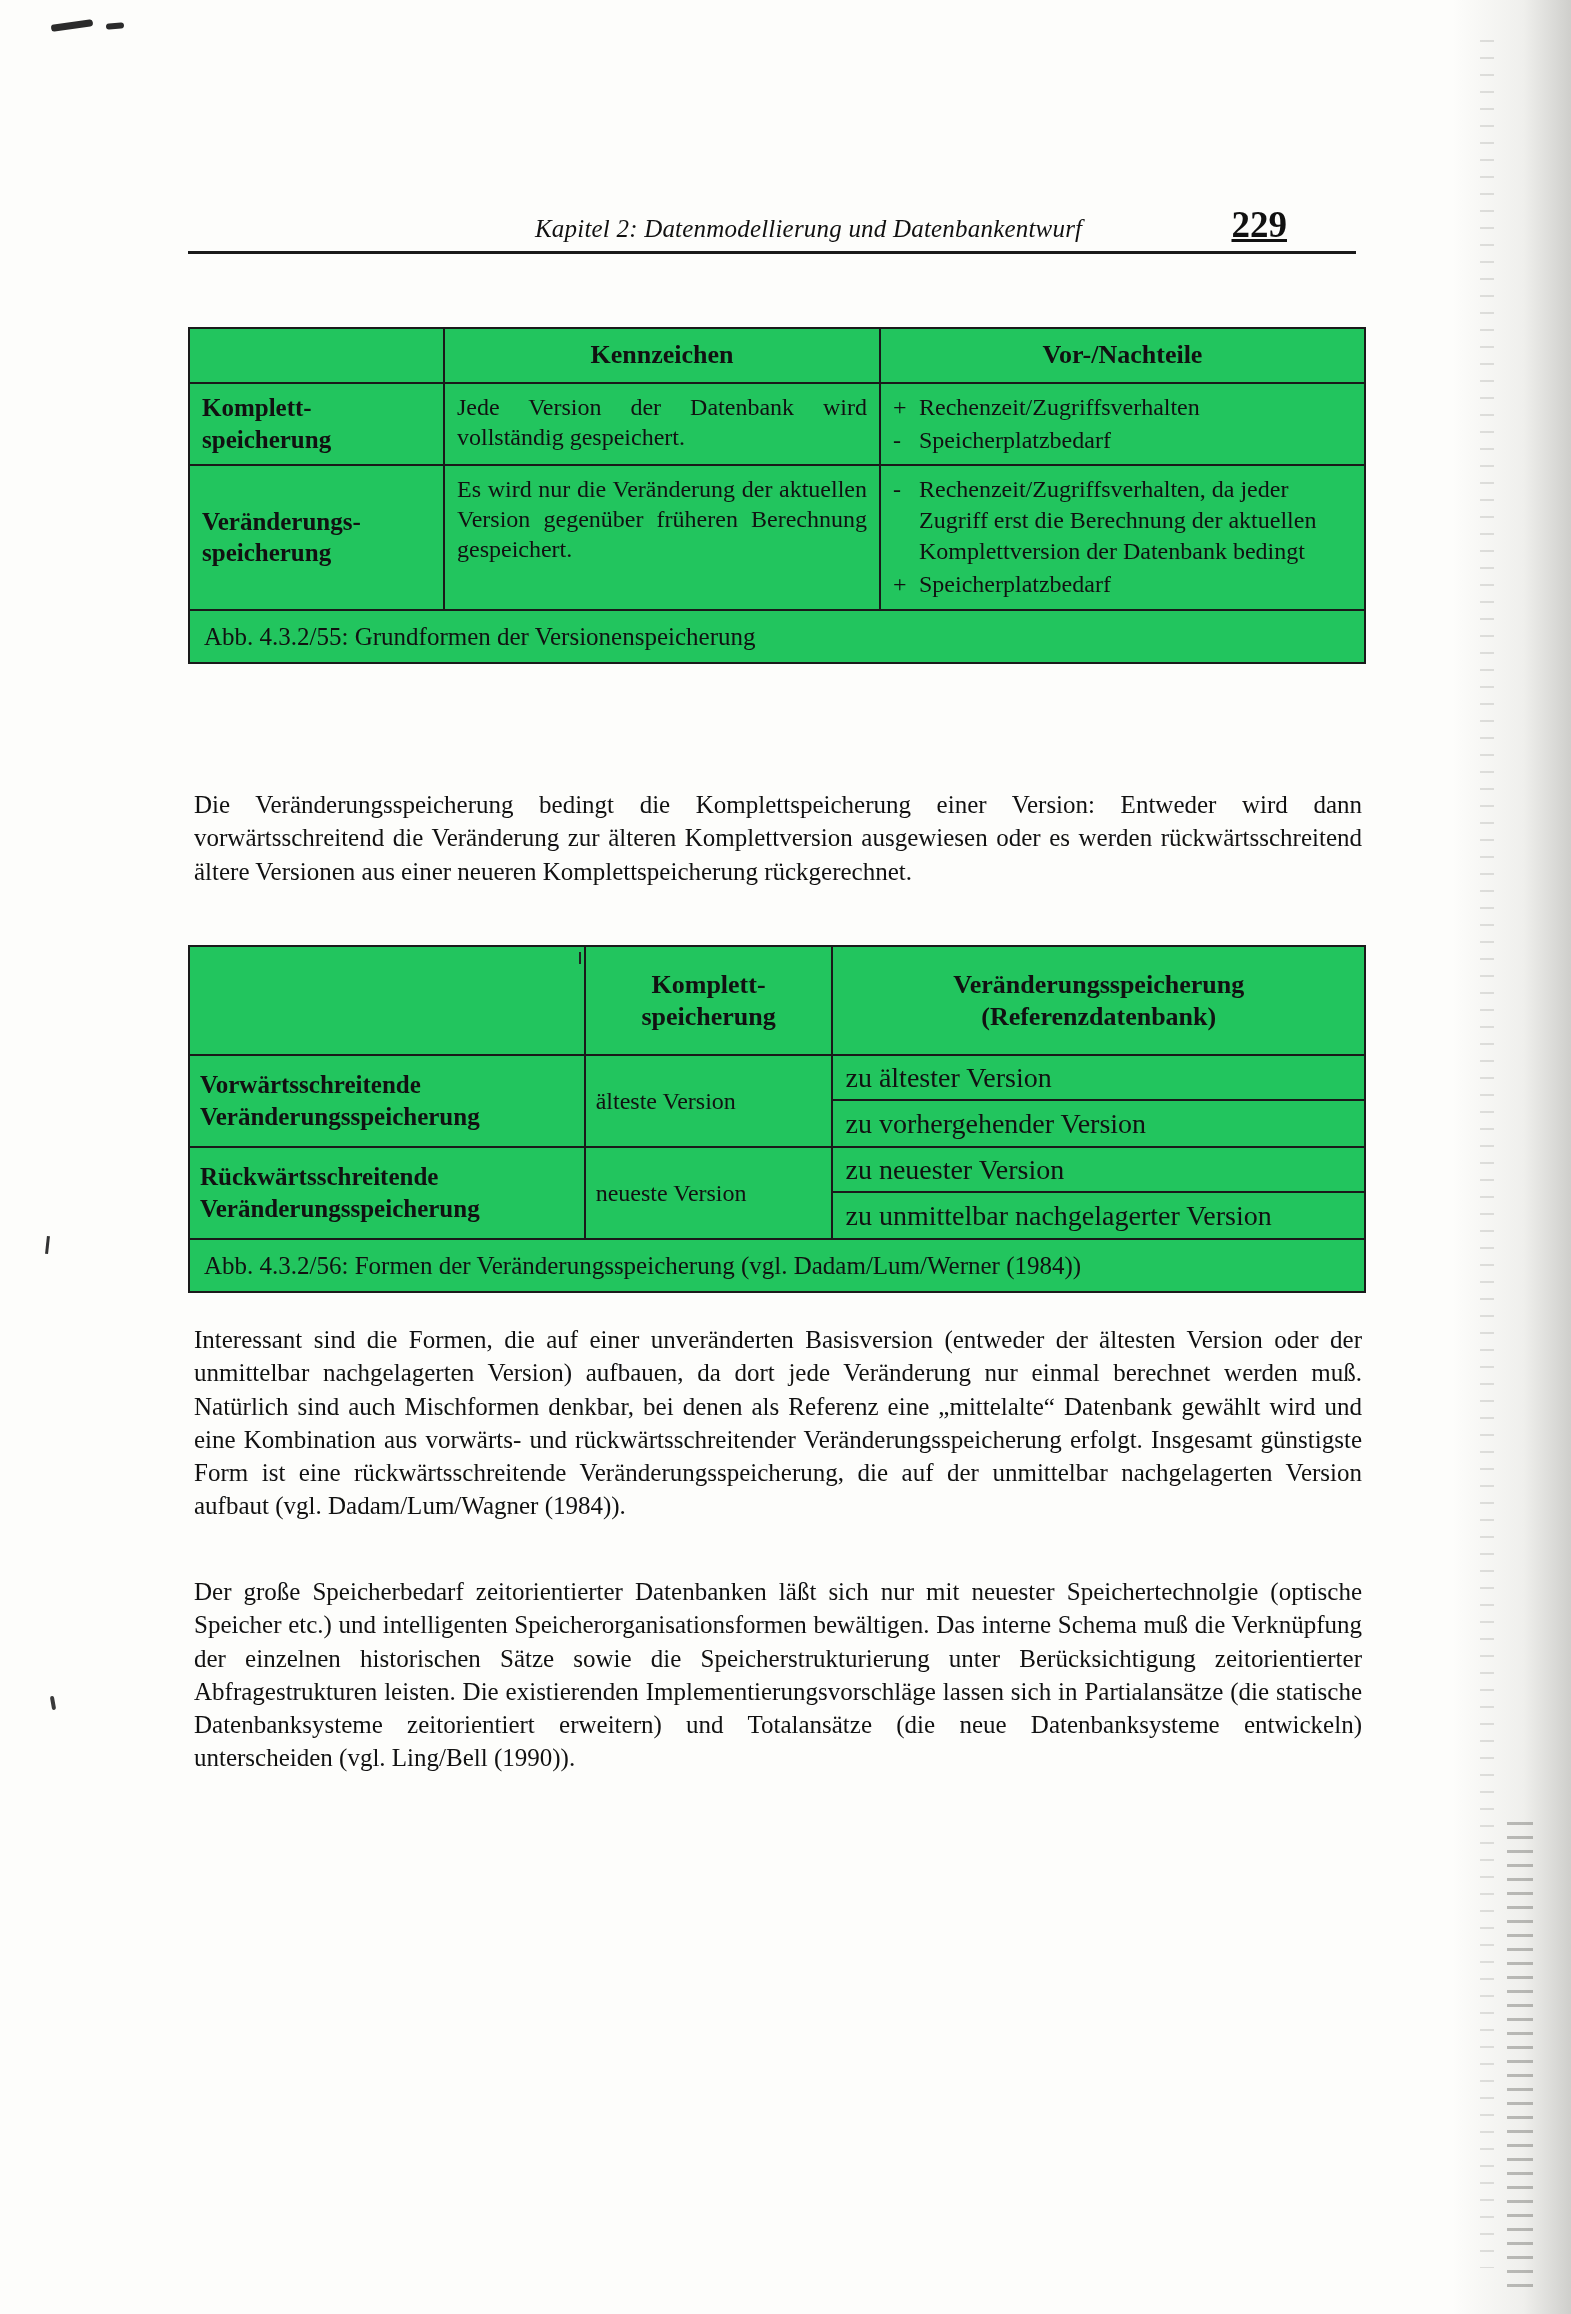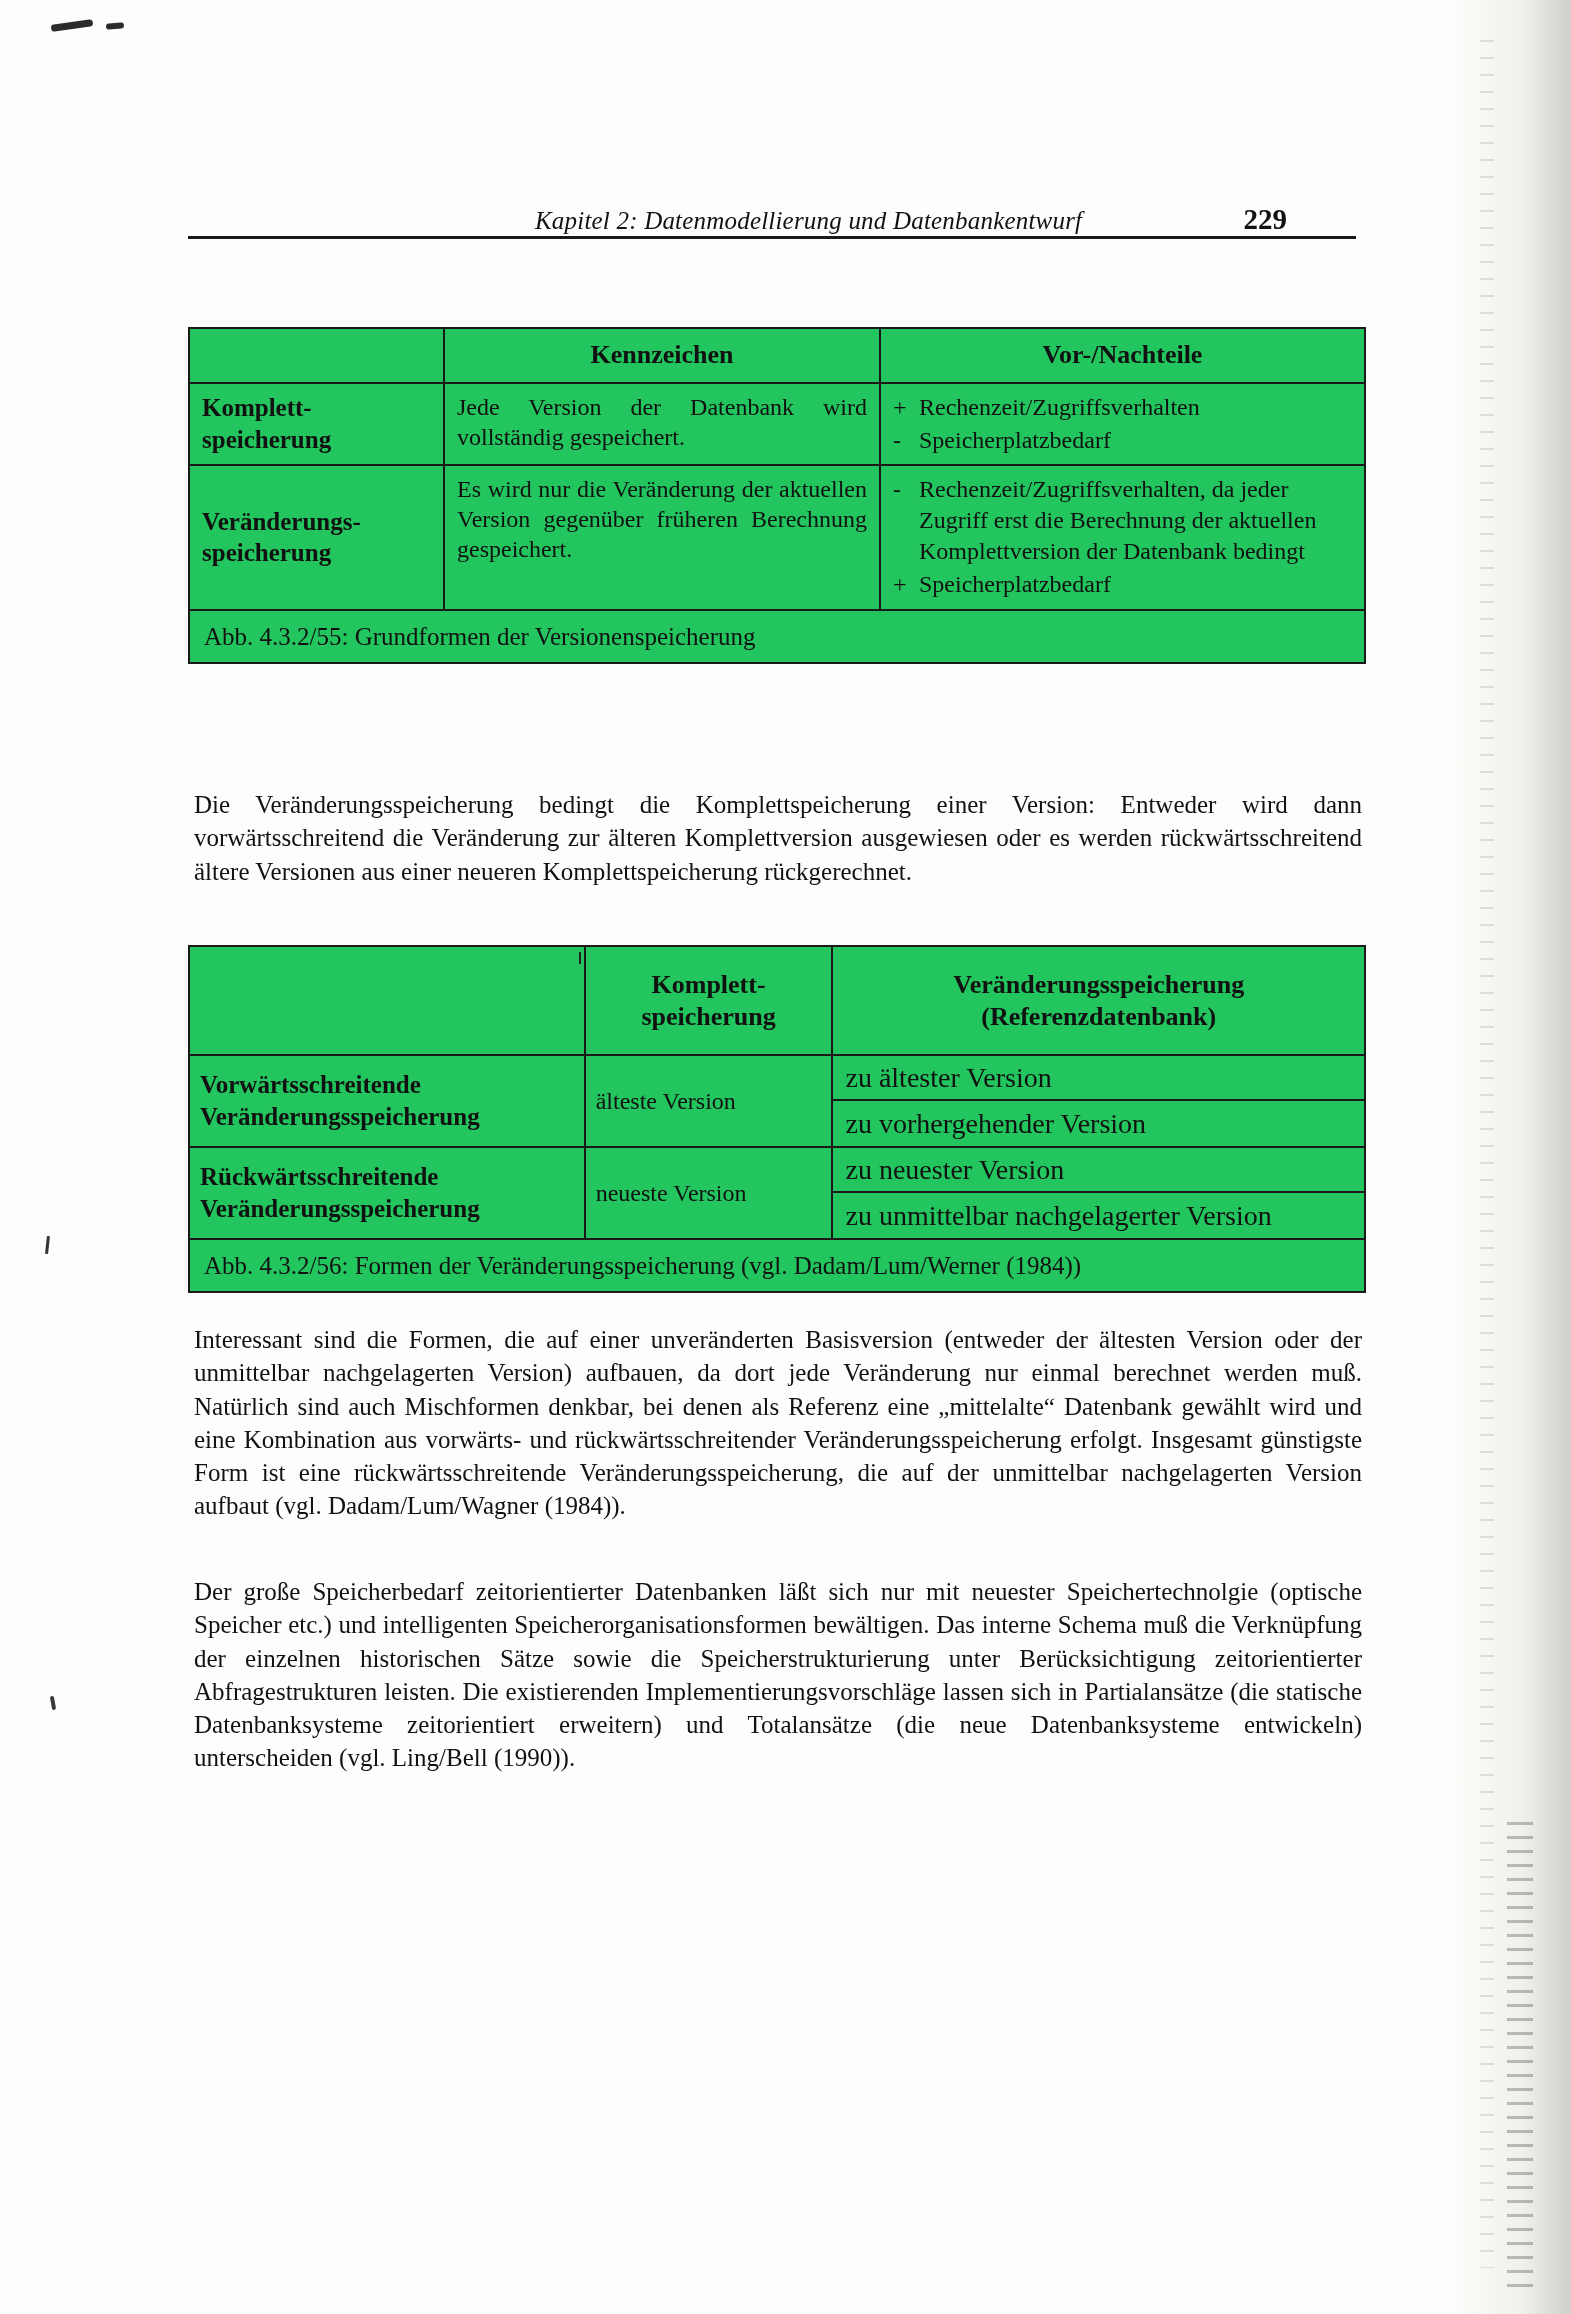--- a/index.html
+++ b/index.html
@@ -114,31 +114,33 @@
   .header {
     position: absolute;
     left: 188px;
     top: 203px;
     width: 1168px;
   }
   .header-row {
     display: flex;
     align-items: baseline;
     justify-content: space-between;
+    padding-bottom: 5px;
   }
   .header-title {
     font-style: italic;
     font-size: 25px;
     letter-spacing: 0.2px;
     margin-left: 347px;
   }
   .header-page {
     font-weight: bold;
-    font-size: 29px;
+    font-size: 37px;
     margin-right: 69px;
+    text-decoration: underline;
   }
   .header-rule {
     border-bottom: 3px solid #1a1a1a;
     width: 1168px;
   }
 
   
   .tbl {
     position: absolute;
     border: 2px solid #1a1a1a;

